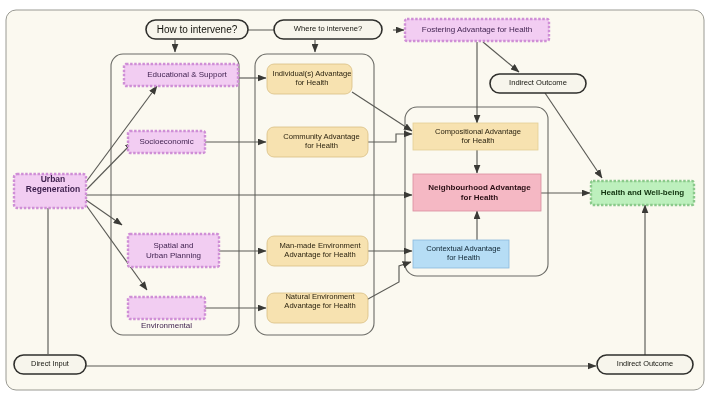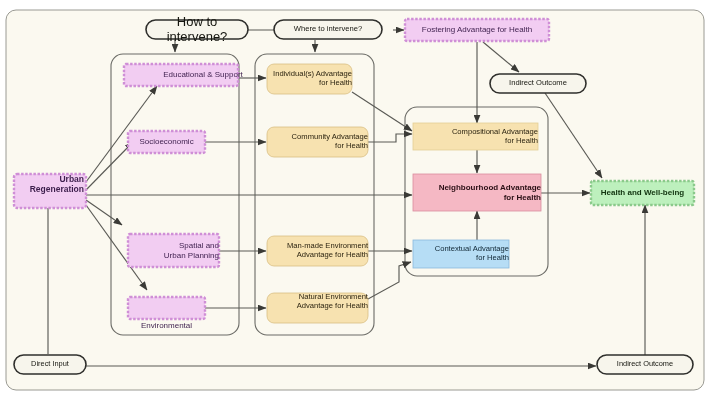--- a/index.html
+++ b/index.html
@@ -4,21 +4,21 @@
 <style>
   html,body{margin:0;padding:0;background:#ffffff;}
   body{width:710px;height:397px;overflow:hidden;
        font-family:"Liberation Sans","DejaVu Sans",sans-serif;}
   #stage{position:relative;width:710px;height:397px;background:#ffffff;}
   #svgroot{position:absolute;left:0;top:0;width:710px;height:397px;}
   .nodelabel{position:absolute;display:flex;align-items:center;
              box-sizing:border-box;pointer-events:auto;}
   .nodelabel span{display:block;width:100%;line-height:1.15;}
   .lbl-center{justify-content:center;text-align:center;}
-  .lbl-left{justify-content:flex-start;text-align:right;}
+  .lbl-left{justify-content:flex-start;text-align:center;}
 </style>
 </head>
 <body>
 
 <div id="stage">
 
   <svg id="svgroot" viewBox="0 0 710 397" xmlns="http://www.w3.org/2000/svg">
     <defs>
       <marker id="ah" markerWidth="9" markerHeight="7" refX="8.4" refY="3.5" orient="auto" markerUnits="userSpaceOnUse">
         <path d="M0,0 L9,3.5 L0,7 z" fill="#3a3a36"></path>
@@ -104,21 +104,21 @@
       <rect x="490" y="74" width="96" height="19" rx="9.5" ry="9.5" fill="#f7f5ec" stroke="#2f2f2c" stroke-width="1.6"></rect>
       <rect x="14" y="355" width="72" height="19" rx="9.5" ry="9.5" fill="#f7f5ec" stroke="#2f2f2c" stroke-width="1.6"></rect>
       <rect x="597" y="355" width="96" height="19" rx="9.5" ry="9.5" fill="#f7f5ec" stroke="#2f2f2c" stroke-width="1.6"></rect>
     </g>
   </svg>
 
   <div class="nodelabel lbl-left" style="left:18px;top:174px;width:66px;height:22px;font-size:8.5px;font-weight:bold;color:#3d1f4d;padding-left:4px;">
     <span>Urban<br>Regeneration</span>
   </div>
 
-  <div class="nodelabel lbl-center" style="left:140px;top:64px;width:126px;height:22px;font-size:8px;color:#3d1f4d;">
+  <div class="nodelabel lbl-center" style="left:124px;top:64px;width:126px;height:22px;font-size:8px;color:#3d1f4d;">
     <span>Educational &amp; Support</span>
   </div>
 
   <div class="nodelabel lbl-center" style="left:128px;top:131px;width:77px;height:22px;font-size:8px;color:#3d1f4d;">
     <span>Socioeconomic</span>
   </div>
 
   <div class="nodelabel lbl-left" style="left:128px;top:234px;width:91px;height:33px;font-size:8px;color:#3d1f4d;">
     <span>Spatial and<br>Urban Planning</span>
   </div>
@@ -156,21 +156,21 @@
   </div>
 
   <div class="nodelabel lbl-center" style="left:405px;top:19px;width:144px;height:22px;font-size:8px;color:#3d1f4d;">
     <span>Fostering Advantage for Health</span>
   </div>
 
   <div class="nodelabel lbl-center" style="left:591px;top:181px;width:103px;height:24px;font-size:8px;font-weight:bold;color:#11330f;">
     <span>Health and Well-being</span>
   </div>
 
-  <div class="nodelabel lbl-center" style="left:146px;top:20px;width:102px;height:19px;font-size:13px;color:#15150f;">
+  <div class="nodelabel lbl-center" style="left:146px;top:20px;width:102px;height:19px;font-size:10px;color:#15150f;">
     <span>How to intervene?</span>
   </div>
 
   <div class="nodelabel lbl-center" style="left:274px;top:20px;width:108px;height:19px;font-size:7.6px;color:#15150f;">
     <span>Where to intervene?</span>
   </div>
 
   <div class="nodelabel lbl-center" style="left:490px;top:74px;width:96px;height:19px;font-size:7.6px;color:#15150f;">
     <span>Indirect Outcome</span>
   </div>

